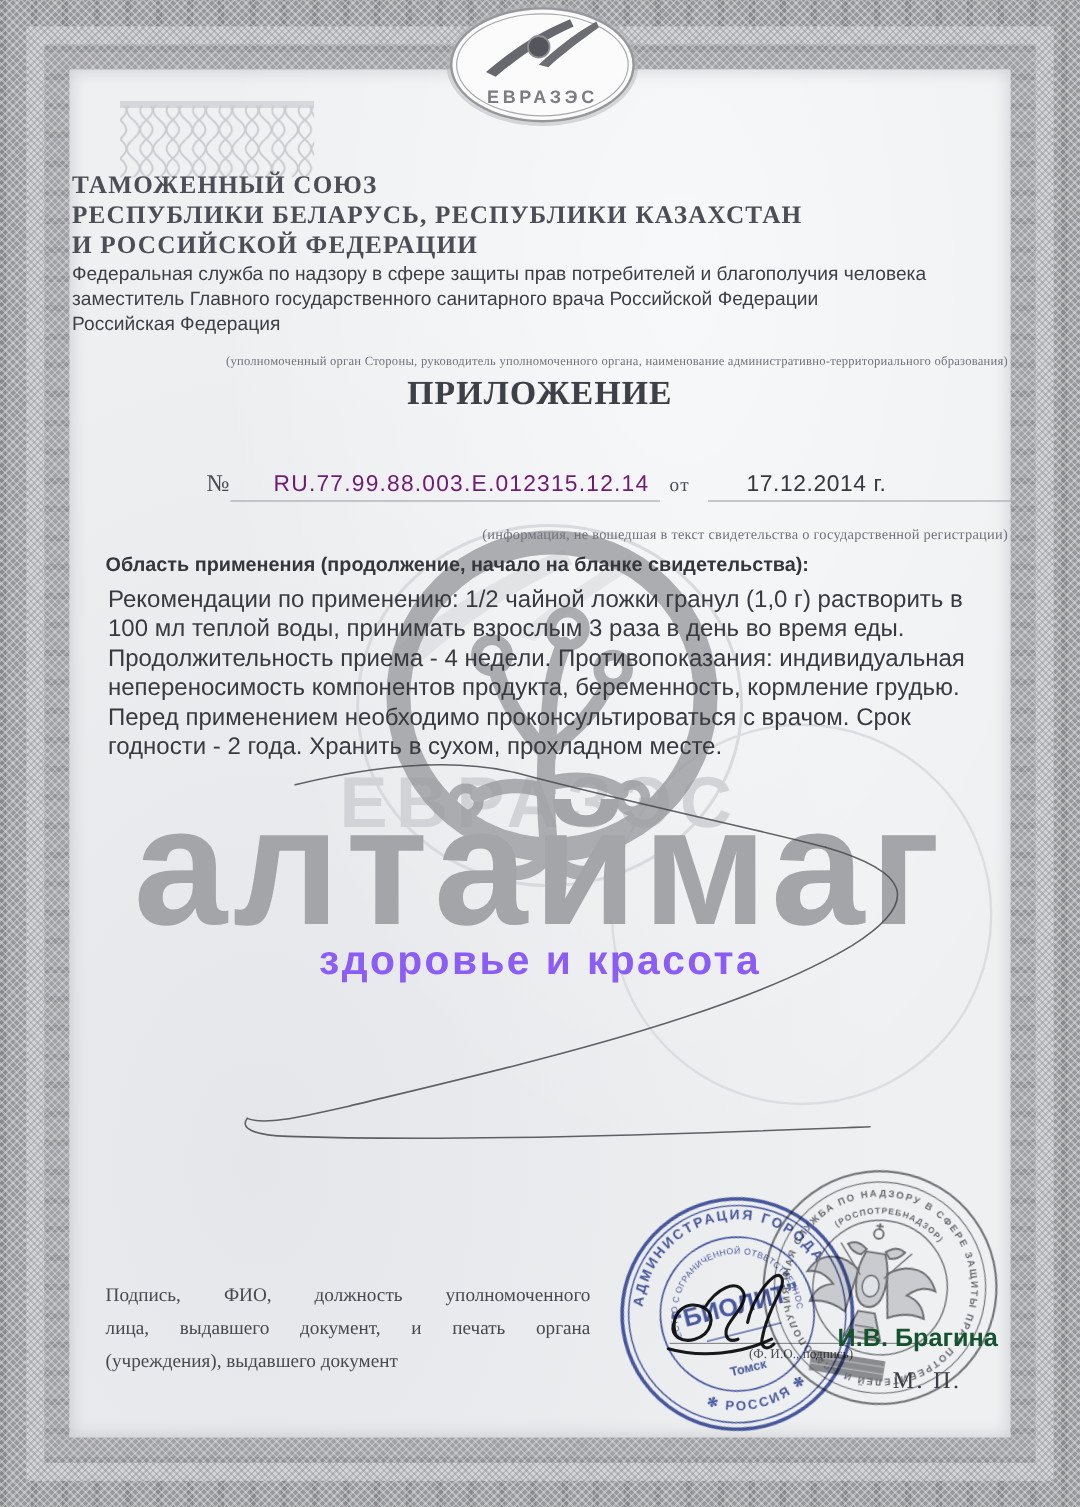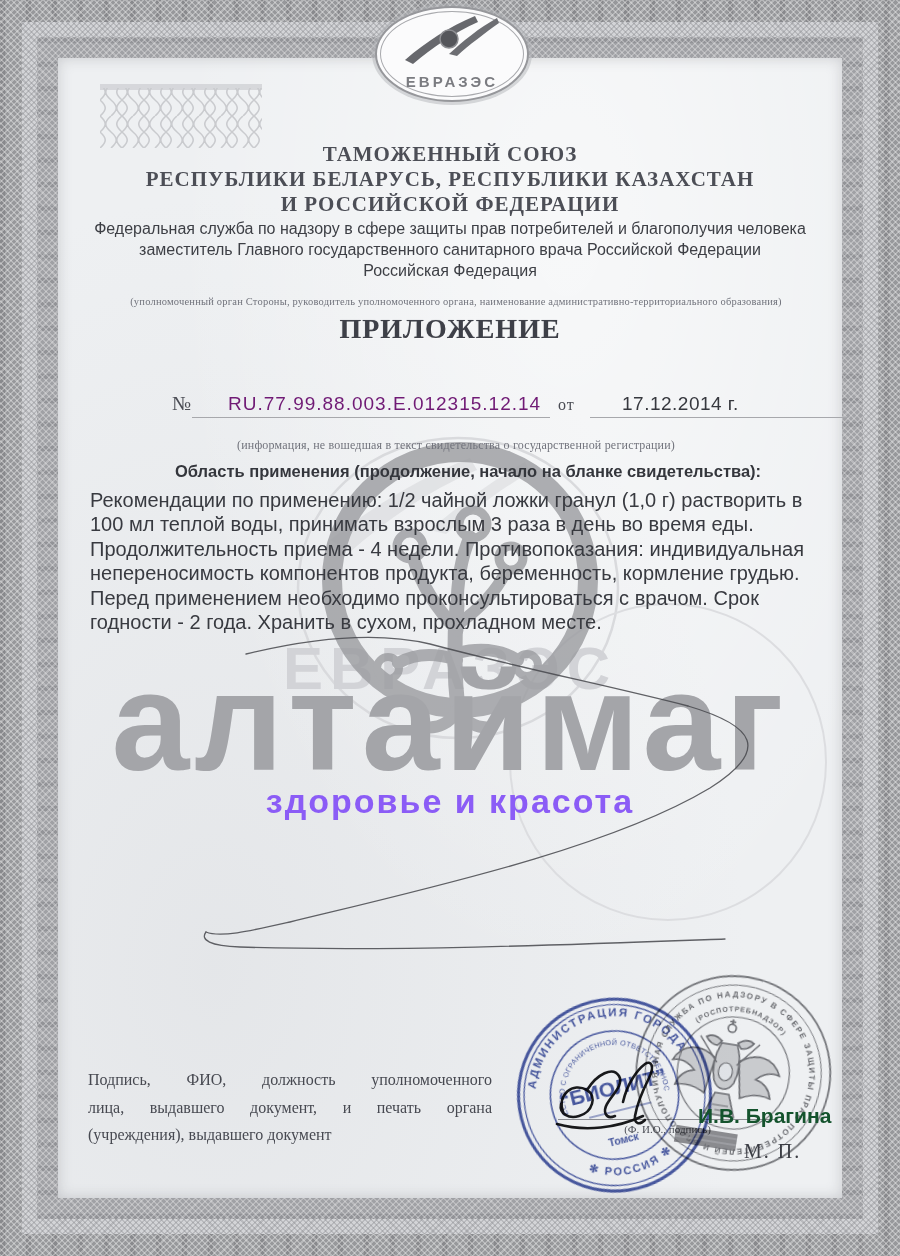--- a/index.html
+++ b/index.html
@@ -30,38 +30,38 @@
     border-radius:50%;border:2px solid #96979b;z-index:8;
     box-shadow:0 0 0 3px rgba(180,181,185,.5);}
   .badge::before{content:"";position:absolute;inset:3px;border:1px solid #a8a9ad;border-radius:50%;}
   .badge svg{position:absolute;left:14px;top:6px;}
   .badge-label{position:absolute;left:0;right:0;bottom:10px;text-align:center;
     font-family:"Liberation Sans",sans-serif;font-weight:bold;font-size:15px;
     letter-spacing:3px;color:#7b7c81;}
   
   .lattice{position:absolute;left:100px;top:84px;z-index:2;opacity:.9;}
   
-  .hdr{position:absolute;left:60px;right:60px;text-align:center;z-index:4;}
+  .hdr{position:absolute;left:60px;right:60px;z-index:4;}
   .hdr-serif{font-weight:bold;font-size:21px;line-height:25px;color:#4c4e56;letter-spacing:1px;}
   .hdr-sans{font-family:"Liberation Sans",sans-serif;font-size:16px;line-height:21px;color:#3d3f45;}
-  .note{position:absolute;left:72px;right:60px;text-align:center;font-size:10.5px;color:#71737c;
+  .note{position:absolute;left:72px;right:60px;text-align:right;font-size:10.5px;color:#71737c;
     letter-spacing:.2px;z-index:4;}
   .title{position:absolute;left:50px;right:50px;top:312px;text-align:center;z-index:4;
     font-weight:bold;font-size:28px;line-height:34px;color:#3e4048;letter-spacing:1px;
     text-shadow:1px 1px 0 rgba(255,255,255,.7),0 0 1px rgba(62,64,72,.45);}
   .regline{position:absolute;left:0;top:390px;width:900px;height:34px;z-index:4;}
   .reg-no{position:absolute;left:172px;top:2px;font-size:20px;color:#4a4c54;}
   .reg-num{position:absolute;left:228px;top:3px;font-family:"Liberation Sans",sans-serif;
     font-size:19px;letter-spacing:1px;color:#701a75;}
   .reg-ot{position:absolute;left:558px;top:6px;font-size:16px;color:#4a4c54;letter-spacing:1px;}
   .reg-date{position:absolute;left:622px;top:3px;font-family:"Liberation Sans",sans-serif;
     font-size:19px;letter-spacing:.5px;color:#36383e;}
   .uline{position:absolute;top:27px;height:1px;background:#a7a8ac;}
   .body-heading{position:absolute;left:88px;top:462px;width:760px;z-index:4;
-    font-family:"Liberation Sans",sans-serif;font-weight:bold;font-size:16.5px;color:#34363c;text-align:center;}
+    font-family:"Liberation Sans",sans-serif;font-weight:bold;font-size:16.5px;color:#34363c;}
   .body-par{position:absolute;left:90px;top:488px;width:748px;z-index:4;
     font-family:"Liberation Sans",sans-serif;font-size:20px;line-height:24.4px;color:#383a40;}
   
   .wm{position:absolute;z-index:2;}
   .wm-euras-text{left:0;right:0;top:634px;text-align:center;font-family:"Liberation Sans",sans-serif;
     font-weight:bold;font-size:60px;letter-spacing:7px;color:#d2d3d7;}
   .wm-brand{left:0;right:0;top:652px;text-align:center;font-family:"Liberation Sans",sans-serif;
     font-weight:bold;font-size:140px;letter-spacing:5px;color:#a4a5a9;line-height:1;}
   .wm-tag{left:0;right:0;top:782px;text-align:center;font-family:"Liberation Sans",sans-serif;
     font-weight:bold;font-size:34px;letter-spacing:2px;color:#8b5cf6;}

